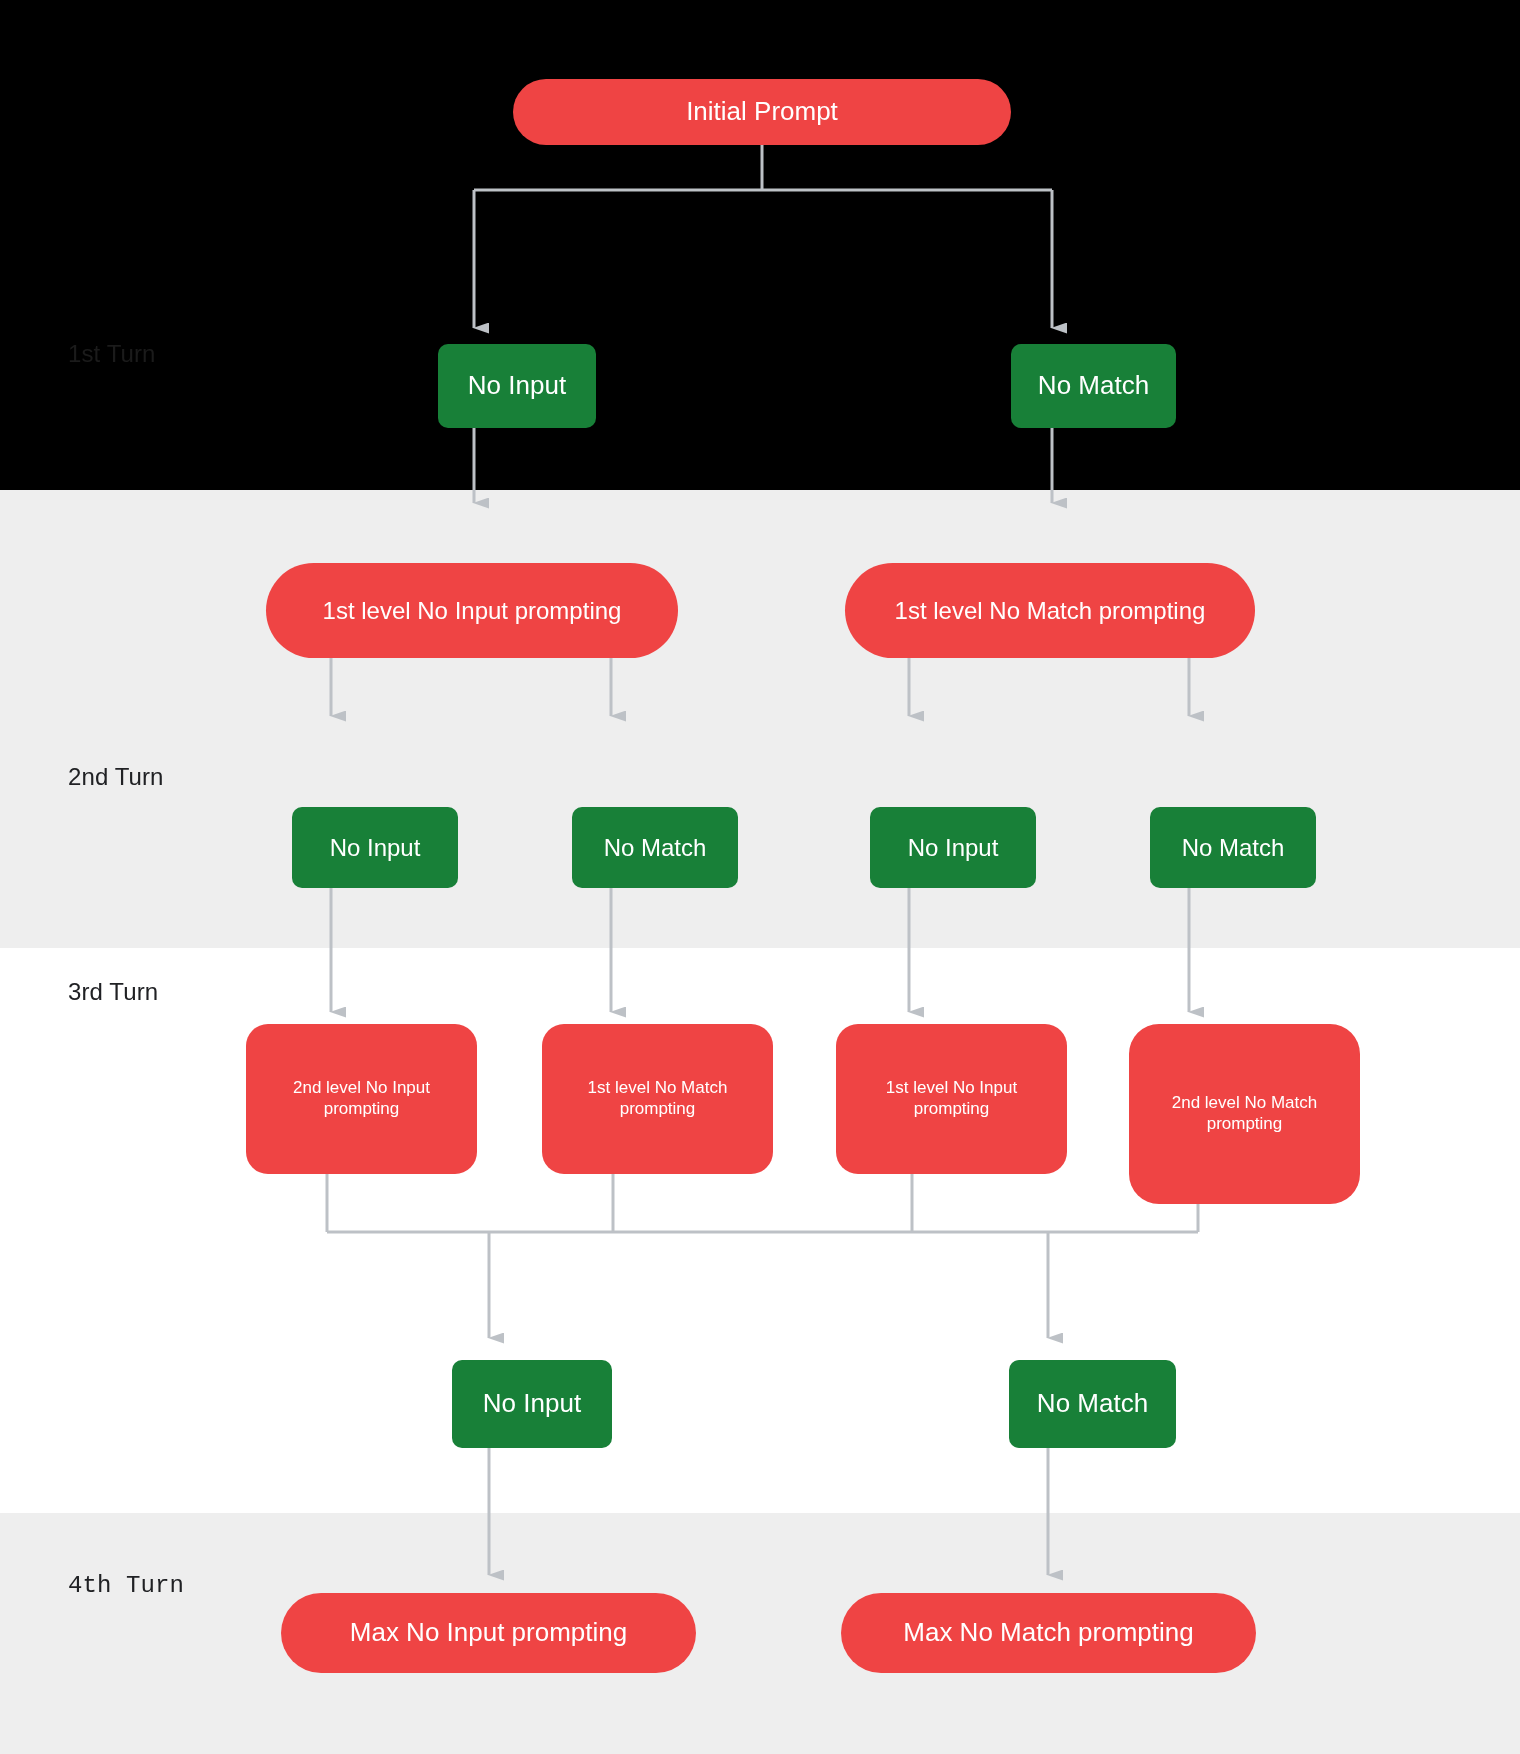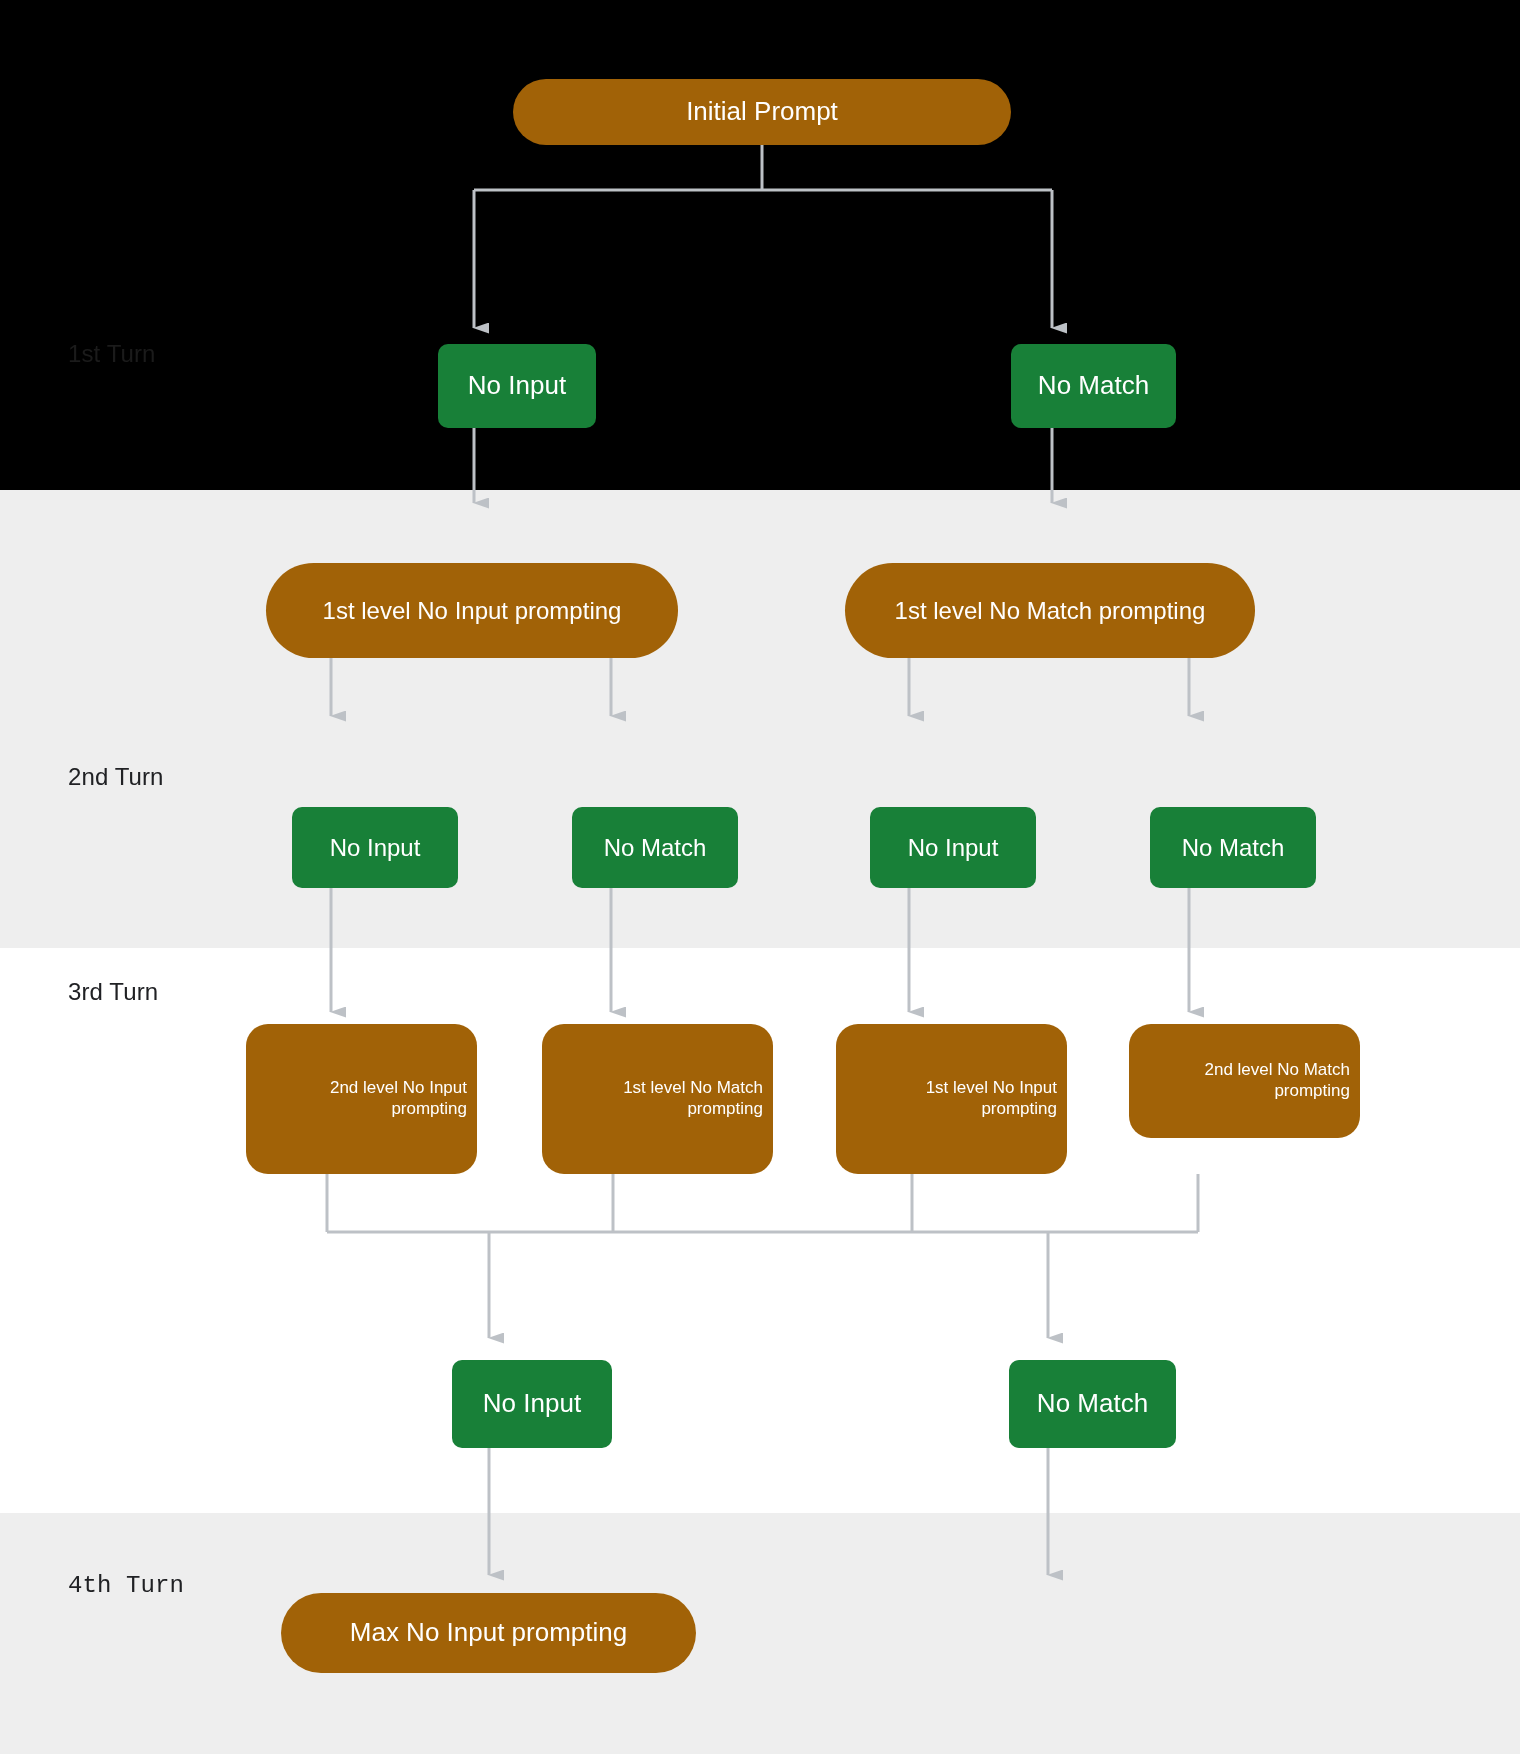--- a/index.html
+++ b/index.html
@@ -52,21 +52,21 @@
     box-sizing: border-box;
     display: flex;
     align-items: center;
     justify-content: center;
     text-align: center;
     color: #ffffff;
     font-weight: 400;
     line-height: 1.22;
     padding: 4px 10px;
   }
-  .node.blue  { background: #a16207; text-align: right; }
+  .node.blue  { background: #ef4444; }
   .node.green { background: #188038; margin-left: 44px; }
 
   .pill   { border-radius: 999px; }
   .rounded-lg { border-radius: 22px; }
   .rounded-sm { border-radius: 10px; }
 
   .fs-26 { font-size: 26px; }
   .fs-24 { font-size: 24px; }
   .fs-23 { font-size: 17px; margin-left: 39px; }
 </style>
@@ -136,20 +136,21 @@
   <div class="node blue pill fs-24" style="left:845px; top:563px; width:410px; height:95px;">1st level No Match prompting</div>
 
   <div class="node green rounded-sm fs-24" style="left:248px; top:807px; width:166px; height:81px;">No Input</div>
   <div class="node green rounded-sm fs-24" style="left:528px; top:807px; width:166px; height:81px;">No Match</div>
   <div class="node green rounded-sm fs-24" style="left:826px; top:807px; width:166px; height:81px;">No Input</div>
   <div class="node green rounded-sm fs-24" style="left:1106px; top:807px; width:166px; height:81px;">No Match</div>
 
   <div class="node blue rounded-lg fs-23" style="left:207px; top:1024px; width:231px; height:150px;">2nd level No Input prompting</div>
   <div class="node blue rounded-lg fs-23" style="left:503px; top:1024px; width:231px; height:150px;">1st level No Match prompting</div>
   <div class="node blue rounded-lg fs-23" style="left:797px; top:1024px; width:231px; height:150px;">1st level No Input prompting</div>
-  <div class="node blue rounded-lg fs-23" style="left:1090px; top:1024px; width:231px; height:114px;">2nd level No Match prompting</div>
+  <div class="node blue rounded-lg fs-23" style="left:1090px; top:1024px; width:231px; height:180px;border-radius:30px;">2nd level No Match prompting</div>
 
   <div class="node green rounded-sm fs-26" style="left:408px; top:1360px; width:160px; height:88px;">No Input</div>
   <div class="node green rounded-sm fs-26" style="left:965px; top:1360px; width:167px; height:88px;">No Match</div>
 
   <div class="node blue pill fs-26" style="left:281px; top:1593px; width:415px; height:80px;">Max No Input prompting</div>
+  <div class="node blue pill fs-26" style="left:841px; top:1593px; width:415px; height:80px;">Max No Match prompting</div>
 
 </div>
 
 </body></html>

